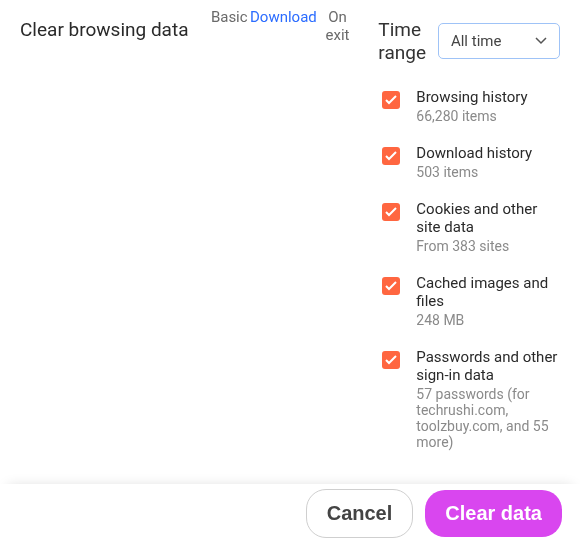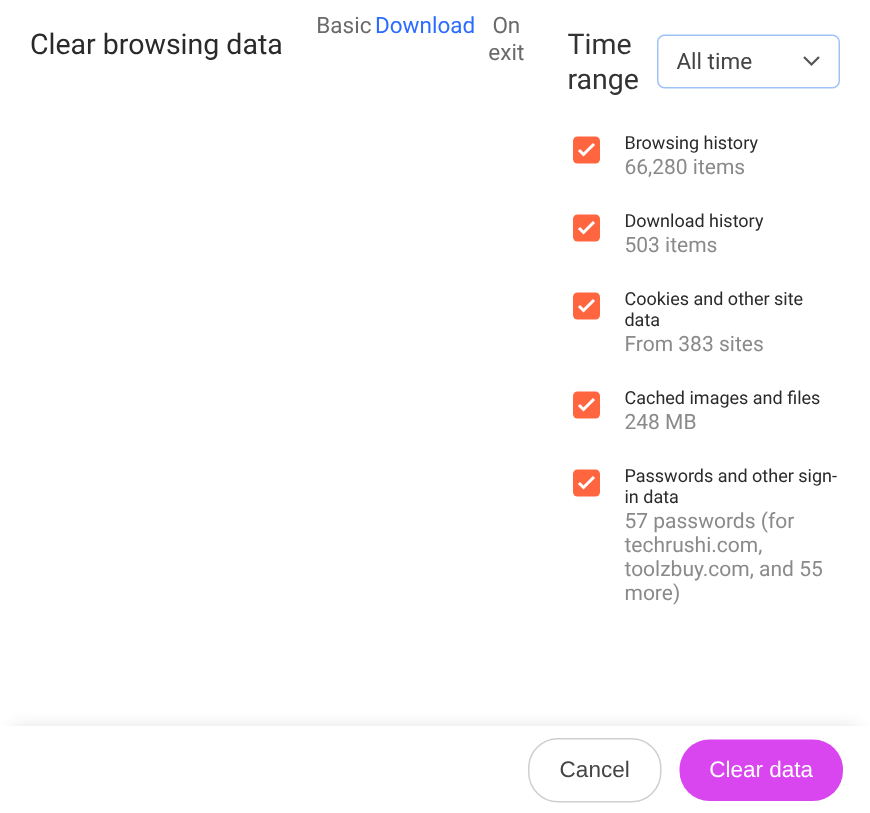--- a/index.html
+++ b/index.html
@@ -78,40 +78,41 @@
     width: 18px; height: 18px;
     background: #ff6640;
     border-radius: 3px;
     display: flex; align-items: center; justify-content: center;
     margin-top: 3px;
     flex-shrink: 0;
     cursor: pointer;
   }
   .checkbox svg { display:block; }
   .item-text { display: flex; flex-direction: column; gap: 2px; }
-  .item-title { font-size: 12px; color: #2a2a2a; }
+  .item-title { font-size: 15px; color: #2a2a2a; }
   .item-sub   { font-size: 14px; color: #8a8a8a; }
   .footer {
     position: absolute;
     bottom: 0; left: 0; right: 0;
     height: 58px;
     background: #fff;
     display: flex;
     justify-content: flex-end;
     align-items: center;
     gap: 12px;
     padding: 0 18px;
     box-shadow: 0 -6px 12px -8px rgba(0,0,0,0.15);
   }
   .btn {
     border-radius: 20px;
     padding: 12px 20px;
-    font-size: 15px;
+    font-size: 20px;
     cursor: pointer;
     border: none;
+    font-weight: bold;
   }
   .btn-cancel {
     background: #fff;
     border: 1px solid #cfcfcf;
     color: #444;
   }
   .btn-clear {
     background: #d946ef;
     color: #fff;
   }

